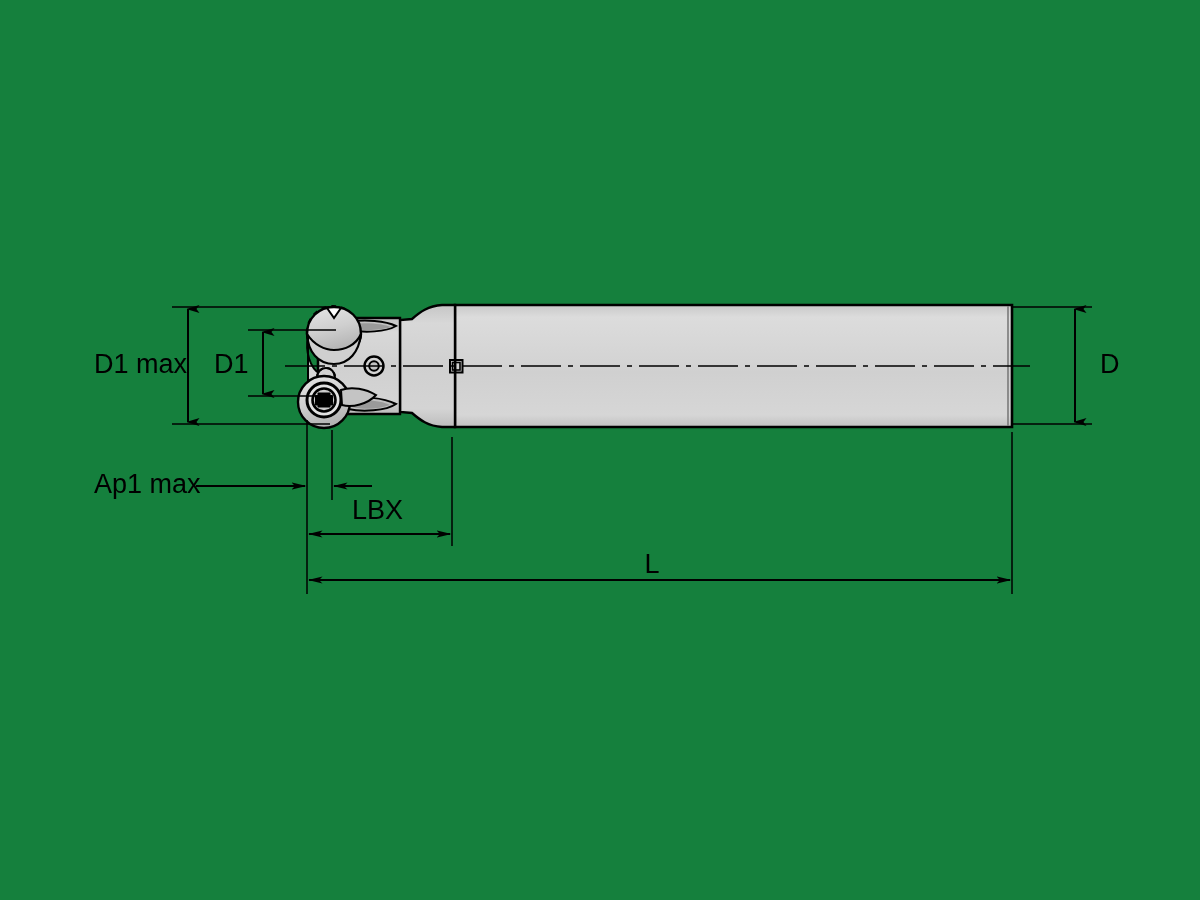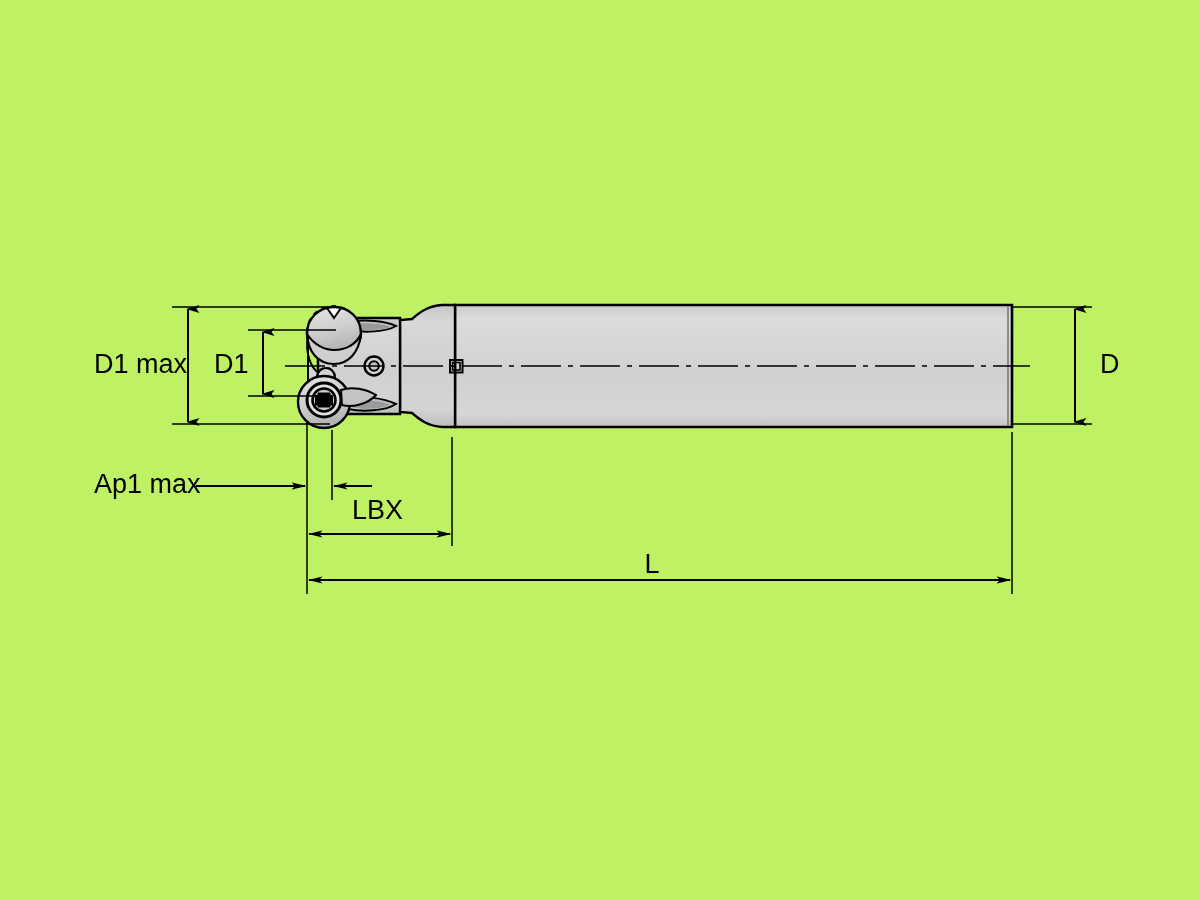--- a/index.html
+++ b/index.html
@@ -4,21 +4,21 @@
 <style>
   html, body {
     margin: 0;
     padding: 0;
     background: #ffffff;
   }
   #canvas {
     position: relative;
     width: 1200px;
     height: 900px;
-    background: #bef264;
+    background: #15803d;
     overflow: hidden;
     font-family: "Liberation Sans", sans-serif;
     text-align: center;
   }
   #drawing-svg {
     position: absolute;
     left: 0;
     top: 0;
     width: 1200px;
     height: 900px;

